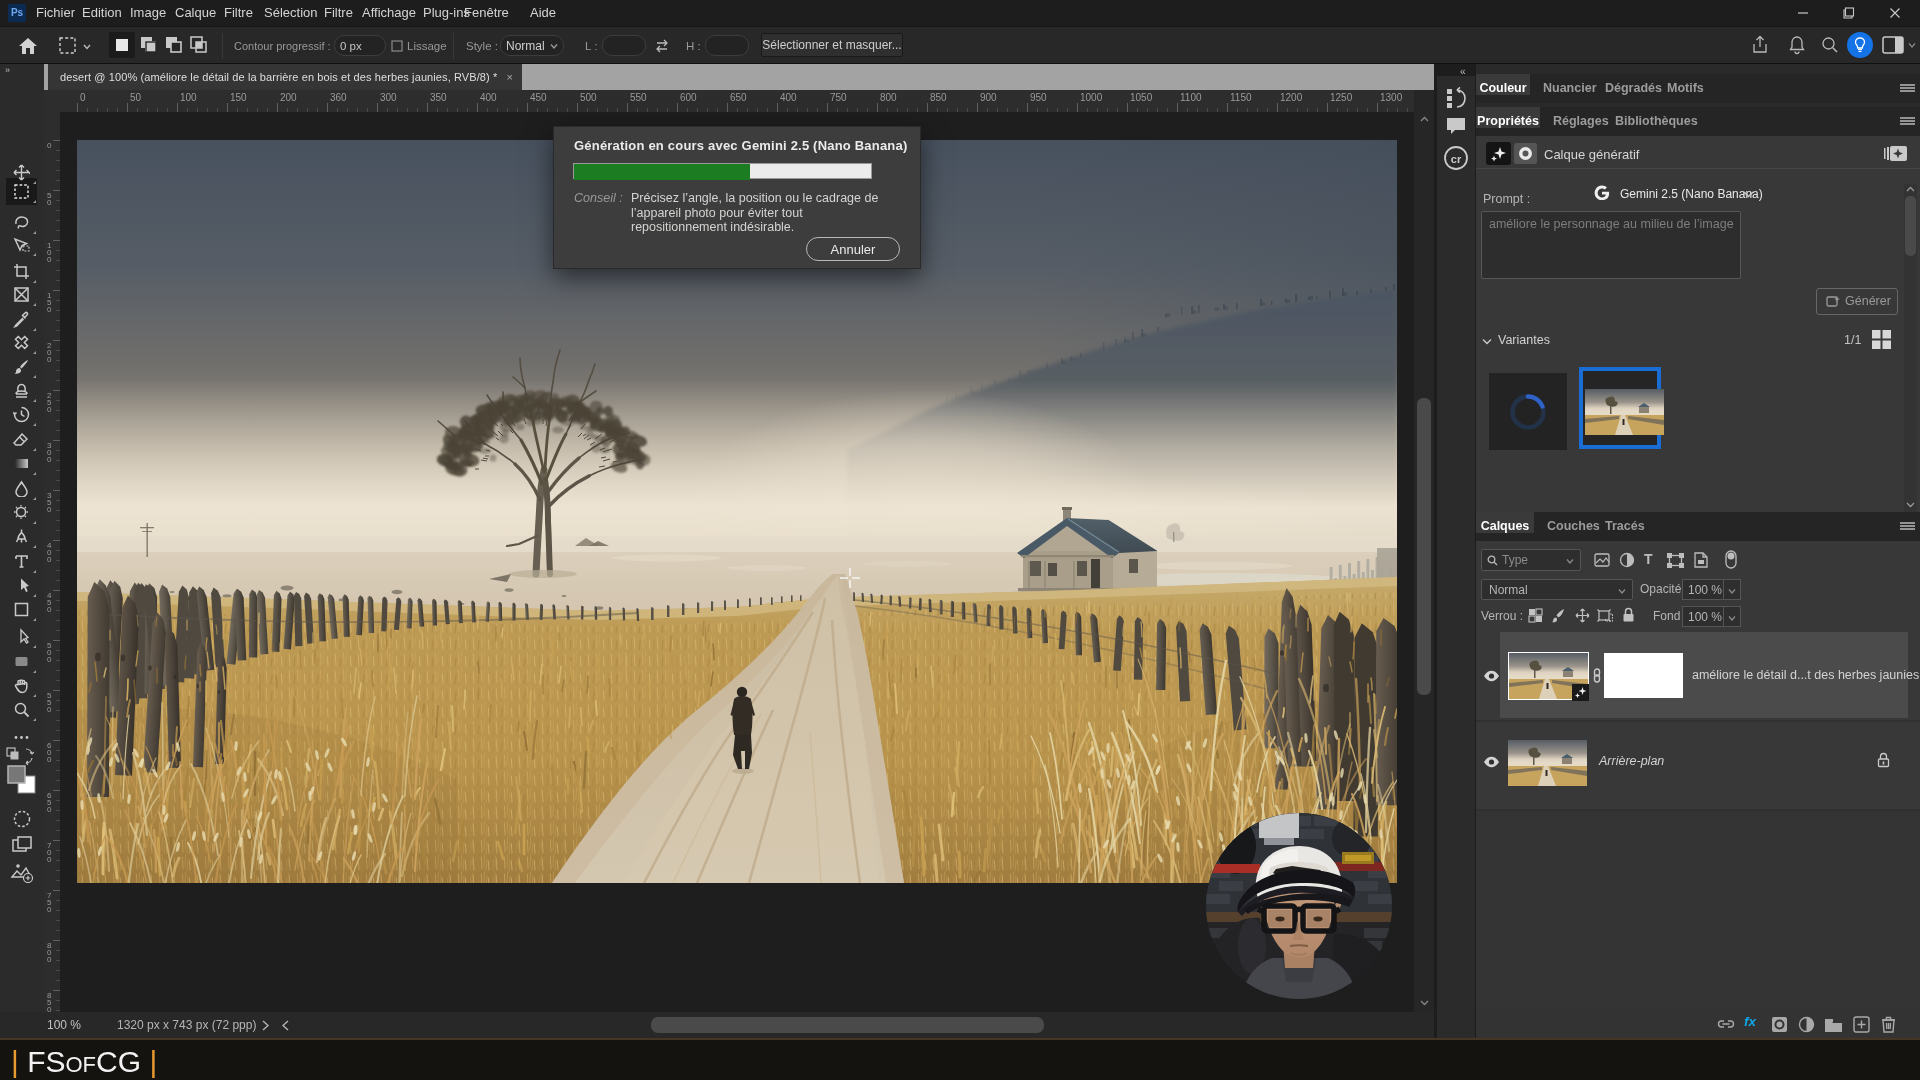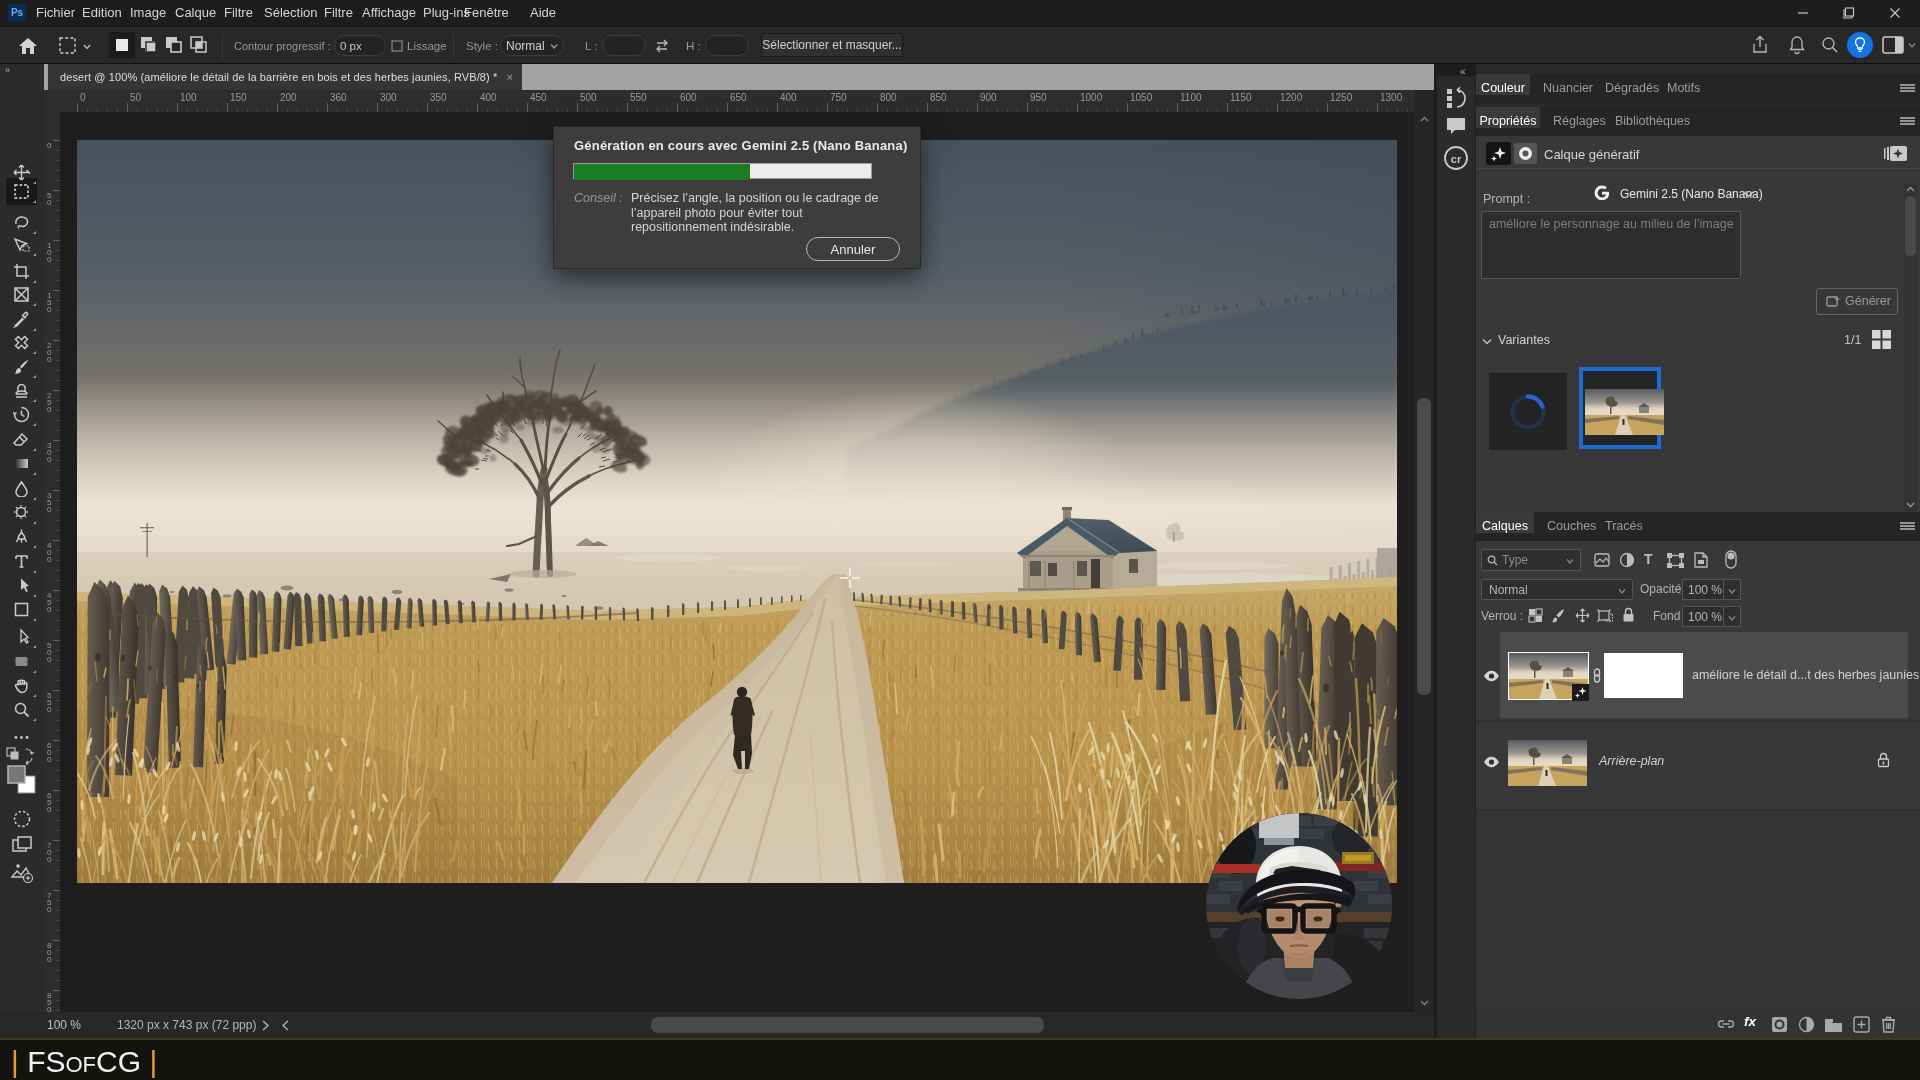--- a/index.html
+++ b/index.html
@@ -35,21 +35,21 @@
   background-size:7px 900px,4px 900px; background-position:9px 28px,12px 28px; background-repeat:no-repeat; }
 #rulercorner { position:absolute; left:44px; top:90px; width:16px; height:22px; background:#2d2d2d; }
 #workspace { position:absolute; left:60px; top:112px; width:1354px; height:900px; background:#1e1e1e; }
 #canvas { position:absolute; left:77px; top:140px; width:1320px; height:743px; background:#cbbca6; }
 #vscroll { position:absolute; left:1414px; top:90px; width:20px; height:922px; background:#262626; }
 #statusbar { position:absolute; left:0; top:1012px; width:1434px; height:26px; background:#282828;
   font-size:12px; color:#c2c2c2; }
 #rpanel { position:absolute; left:1434px; top:64px; width:486px; height:974px; background:#1d1d1d;
   font-family:"Liberation Sans",sans-serif; }
 .ptab { position:absolute; height:21px; line-height:29px; font-size:12.5px; color:#9c9c9c;
-  font-weight:normal; padding:0 8px; }
+  font-weight:bold; padding:0 8px; }
 .ptab.on { background:#3a3a3a; color:#ffffff; text-align:center; padding:0; }
 #bottombar { position:absolute; left:0; top:1038px; width:1920px; height:42px; background:#151310;
   border-top:2px solid #453524; color:#f2f2f2; }
 .pipe { color:#e89b2e; }
 </style></head>
 <body>
 
 <div id="menubar">
  <div style="position:absolute;left:8px;top:4px;width:18px;height:18px;background:#0b2b52;border-radius:2px;color:#6fa8ef;font-size:10px;font-weight:bold;text-align:center;line-height:18px">Ps</div>
  <span style="position:absolute;left:36px;top:5px">Fichier</span>
@@ -2096,21 +2096,21 @@
       <rect x="5.7" y="9.5" width="1.6" height="3" fill="#c9c9c9"></rect>
     </svg>
  <div style="position:absolute;left:42px;top:656px;width:444px;height:2px;background:#303030"></div>
  <div style="position:absolute;left:42px;top:745px;width:444px;height:2px;background:#303030"></div>
  <div style="position:absolute;left:42px;top:747px;width:444px;height:227px;background:#343434"></div>
 
  <div style="position:absolute;left:42px;top:946px;width:444px;height:28px;background:#333333"></div>
  <svg width="18" height="10" viewBox="0 0 18 10" style="position:absolute;left:283px;top:955px">
       <path d="M7,2 L4.5,2 a3,3 0 0,0 0,6 L7,8 M11,2 L13.5,2 a3,3 0 0,1 0,6 L11,8 M5.5,5 L12.5,5" stroke="#a9a9a9" stroke-width="1.4" fill="none"></path>
     </svg>
- <span style="position:absolute;left:310px;top:950px;font-size:13.5px;font-style:italic;color:#ffffff;font-weight:bold">fx</span>
+ <span style="position:absolute;left:310px;top:950px;font-size:13.5px;font-style:italic;color:#0ea5e9;font-weight:bold">fx</span>
  <svg width="17" height="17" viewBox="0 0 17 17" style="position:absolute;left:337px;top:952px">
       <rect x="1" y="1" width="15" height="15" rx="2" fill="#a9a9a9"></rect>
       <circle cx="8.5" cy="8.5" r="5" fill="#333"></circle>
       <circle cx="8.5" cy="8.5" r="3" fill="#a9a9a9"></circle>
     </svg>
  <svg width="17" height="17" viewBox="0 0 17 17" style="position:absolute;left:364px;top:952px">
       <circle cx="8.5" cy="8.5" r="7" fill="none" stroke="#a9a9a9" stroke-width="1.4"></circle>
       <path d="M8.5,1.5 A7,7 0 0,1 8.5,15.5 Z" fill="#a9a9a9"></path>
     </svg>
  <svg width="19" height="15" viewBox="0 0 19 15" style="position:absolute;left:390px;top:954px">

